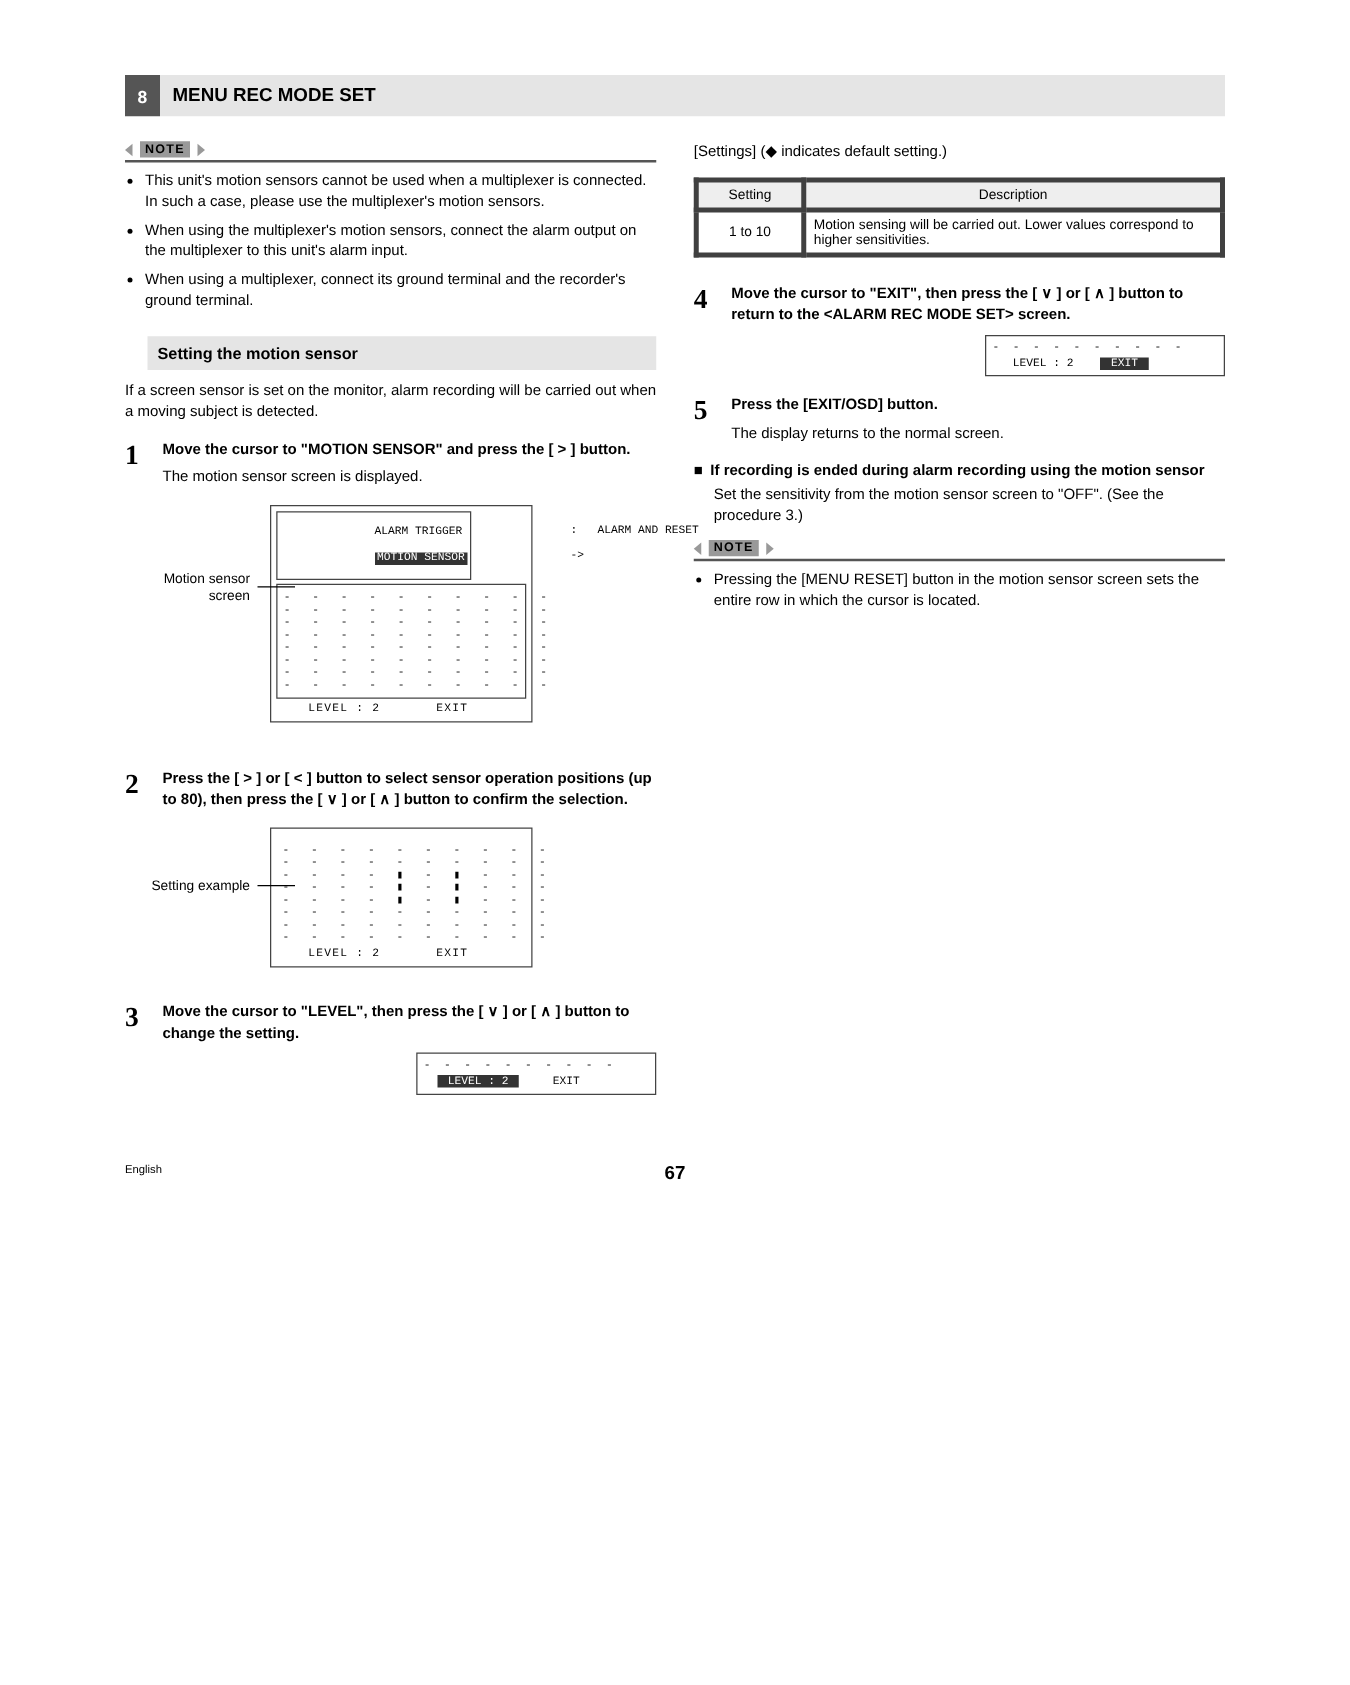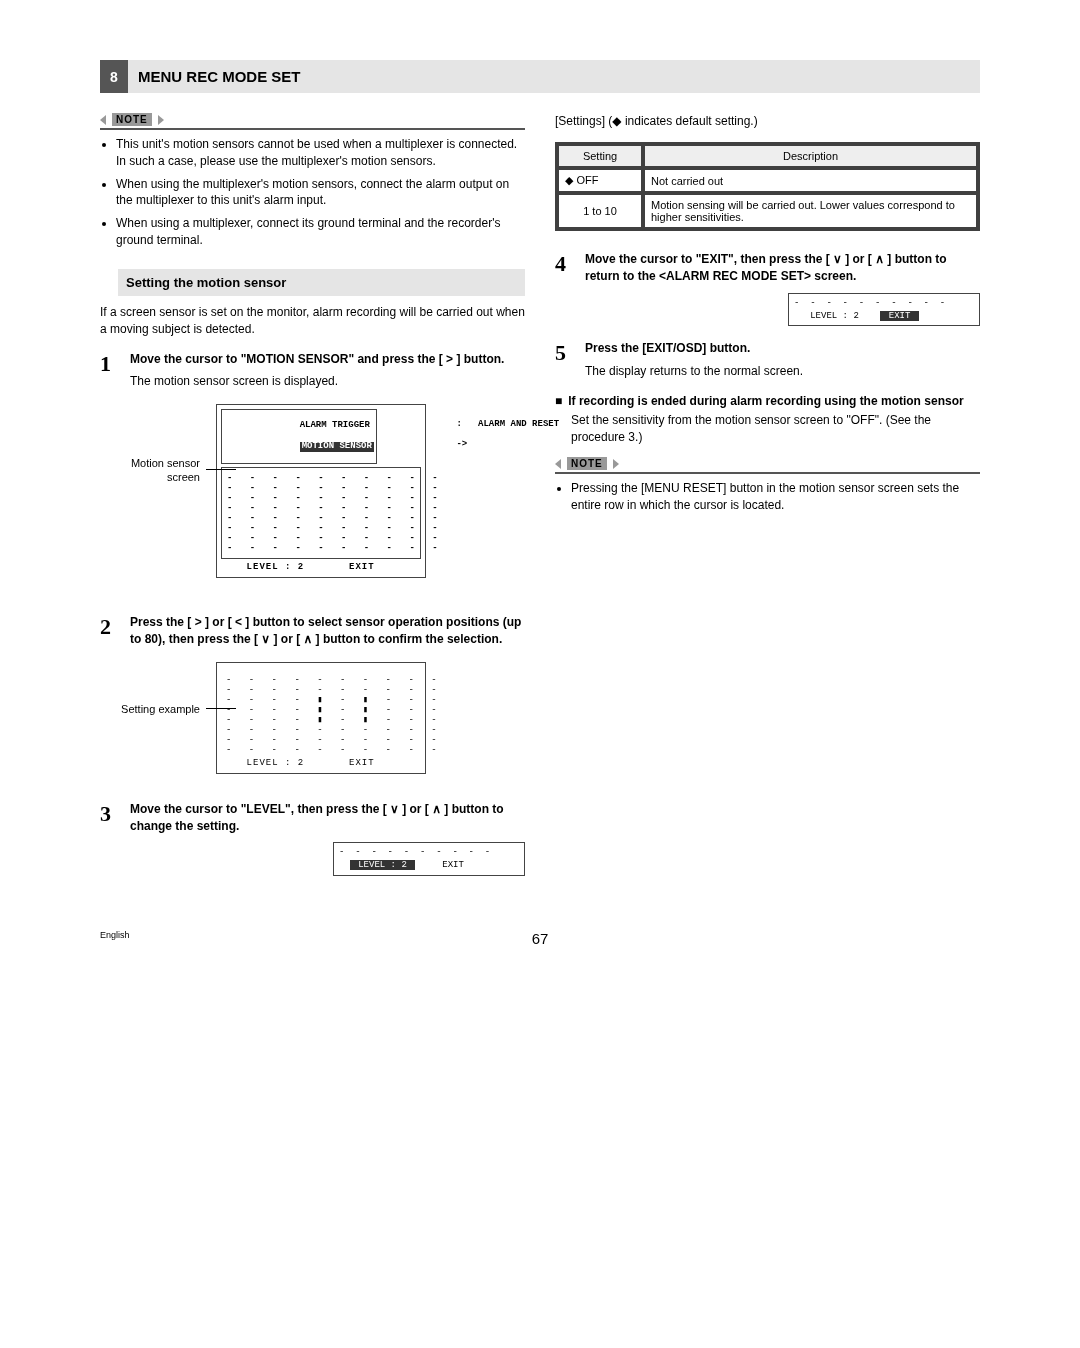--- a/index.html
+++ b/index.html
@@ -210,21 +210,21 @@
     margin-left: 16px;
     line-height: 1.4;
   }
   .footer {
     display: flex;
     justify-content: space-between;
     align-items: baseline;
     margin-top: 40px;
   }
   .pagenum {
-    font-weight: normal;
+    font-weight: bold;
     font-size: 15px;
     position: absolute;
     left: 50%;
     transform: translateX(-50%);
   }
   .footer .lang {
     font-size: 9px;
   }
   .small-osd {
     border: 1px solid #444;
@@ -274,21 +274,21 @@
     <div class="para">If a screen sensor is set on the monitor, alarm recording will be carried out when a moving subject is detected.</div>
 
     <div class="step">
       <div class="num">1</div>
       <div class="body">
         <div class="title">Move the cursor to "MOTION SENSOR" and press the [ &gt; ] button.</div>
         <div class="text">The motion sensor screen is displayed.</div>
       </div>
     </div>
 
-    <div class="side-label" style="align-items:center;font-weight:bold;">
+    <div class="side-label" style="align-items:center;">
       <div style="flex:0 0 110px;"></div>
       <div style="flex:1;">
         <div class="osd-box" style="width:200px;">
           <div class="osd-header">
             <div class="left">
               <span>ALARM TRIGGER</span><br>
               <span class="inv">MOTION SENSOR</span>
             </div>
             <div class="right">
               <span>:   ALARM AND RESET</span><br>
@@ -354,24 +354,20 @@
   <div class="col">
 
     <div class="para">[Settings] (◆ indicates default setting.)</div>
     <table class="settings-table">
       <tbody>
           <tr>
         <th style="width:70px;">Setting</th>
         <th>Description</th>
       </tr>
       <tr>
-        <td>◆ OFF</td>
-        <td>Not carried out</td>
-      </tr>
-      <tr>
         <td style="text-align:center;">1 to 10</td>
         <td>Motion sensing will be carried out. Lower values correspond to higher sensitivities.</td>
       </tr>
     </tbody>
       </table>
 
     <div class="step">
       <div class="num">4</div>
       <div class="body">
         <div class="title">Move the cursor to "EXIT", then press the [ ∨ ] or [ ∧ ] button to return to the &lt;ALARM REC MODE SET&gt; screen.</div>

